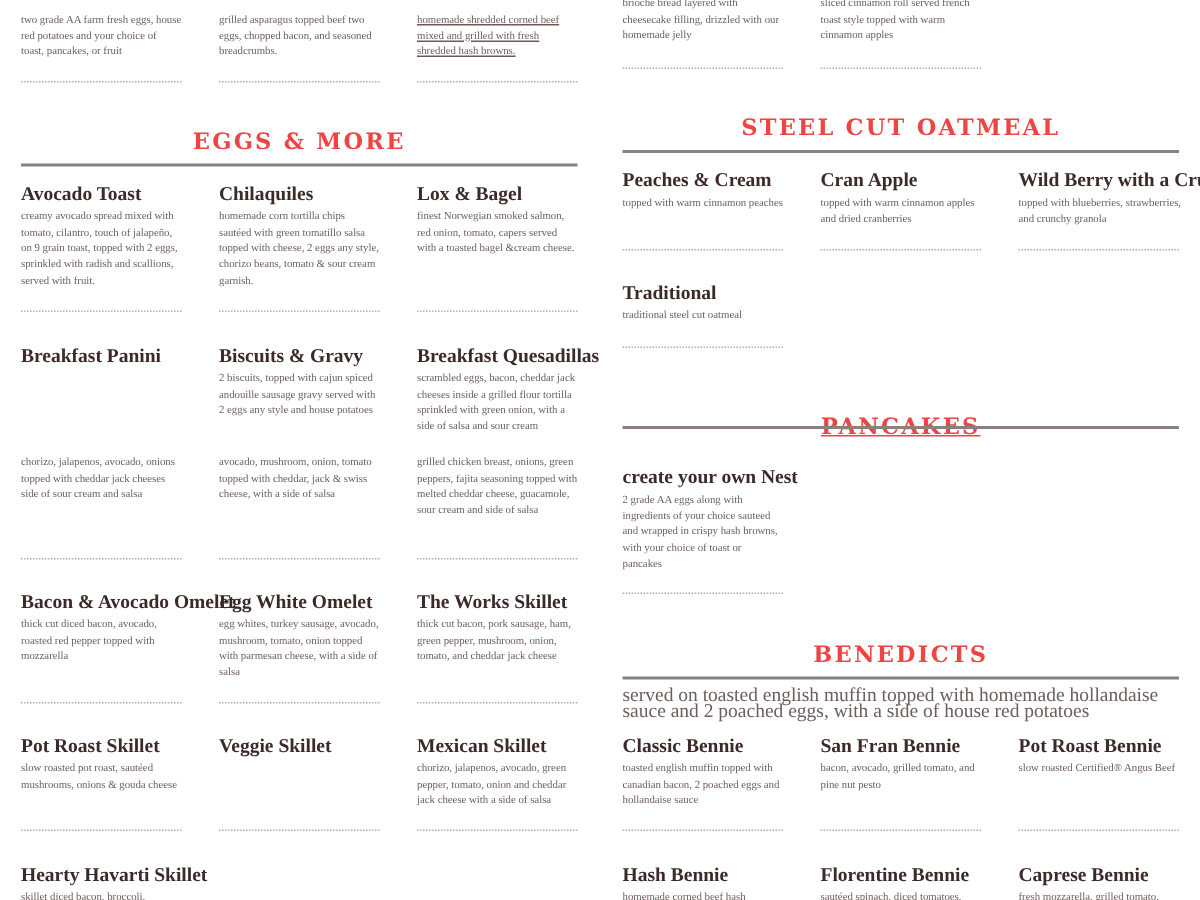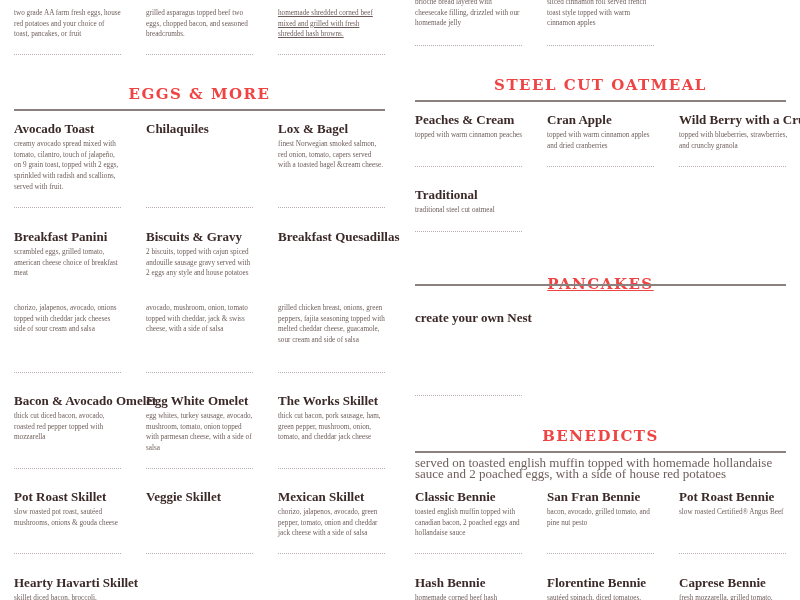--- a/index.html
+++ b/index.html
@@ -55,39 +55,40 @@
 
   <h2 class="section-title" style="top:85px;">EGGS &amp; MORE</h2>
   <div class="section-rule" style="top:109px;"></div>
 
   <div class="item" style="left:0;top:124px;">
     <p class="item-name">Avocado Toast</p>
     <p class="item-desc">creamy avocado spread mixed with tomato, cilantro, touch of jalapeño, on 9 grain toast, topped with 2 eggs, sprinkled with radish and scallions, served with fruit.</p>
   </div>
   <div class="item" style="left:132px;top:124px;">
     <p class="item-name">Chilaquiles</p>
+    <p class="item-desc">homemade corn tortilla chips sautéed with green tomatillo salsa topped with cheese, 2 eggs any style, chorizo beans, tomato &amp; sour cream garnish.</p>
   </div>
   <div class="item" style="left:264px;top:124px;">
     <p class="item-name">Lox &amp; Bagel</p>
     <p class="item-desc">finest Norwegian smoked salmon, red onion, tomato, capers served with a toasted bagel &amp;cream cheese.</p>
   </div>
   <div class="dots" style="left:0;top:207px;"></div>
   <div class="dots" style="left:132px;top:207px;"></div>
   <div class="dots" style="left:264px;top:207px;"></div>
 
   <div class="item" style="left:0;top:232px;">
     <p class="item-name">Breakfast Panini</p>
-    <p class="item-desc">scrambled eggs, grilled tomato, american cheese choice of breakfast meat</p>
   </div>
   <div class="item" style="left:132px;top:232px;">
     <p class="item-name">Biscuits &amp; Gravy</p>
     <p class="item-desc">2 biscuits, topped with cajun spiced andouille sausage gravy served with 2 eggs any style and house potatoes</p>
   </div>
   <div class="item" style="left:264px;top:232px;">
     <p class="item-name">Breakfast Quesadillas</p>
+    <p class="item-desc">scrambled eggs, bacon, cheddar jack cheeses inside a grilled flour tortilla sprinkled with green onion, with a side of salsa and sour cream</p>
   </div>
 
   <div class="item" style="left:0;top:303px;">
     <p class="item-desc">chorizo, jalapenos, avocado, onions topped with cheddar jack cheeses side of sour cream and salsa</p>
   </div>
   <div class="item" style="left:132px;top:303px;">
     <p class="item-desc">avocado, mushroom, onion, tomato topped with cheddar, jack &amp; swiss cheese, with a side of salsa</p>
   </div>
   <div class="item" style="left:264px;top:303px;">
     <p class="item-desc">grilled chicken breast, onions, green peppers, fajita seasoning topped with melted cheddar cheese, guacamole, sour cream and side of salsa</p>
@@ -167,20 +168,21 @@
     <p class="item-name">Traditional</p>
     <p class="item-desc">traditional steel cut oatmeal</p>
   </div>
   <div class="dots" style="left:0;top:231px;"></div>
 
   <h2 class="section-title" style="top:275px;text-decoration:underline;">PANCAKES</h2>
   <div class="section-rule" style="top:284px;"></div>
 
   <div class="item" style="left:0;top:313px;">
     <p class="item-name">create your own Nest</p>
+    <p class="item-desc">2 grade AA eggs along with ingredients of your choice sauteed and wrapped in crispy hash browns, with your choice of toast or pancakes</p>
   </div>
   <div class="dots" style="left:0;top:395px;"></div>
 
   <h2 class="section-title" style="top:427px;">BENEDICTS</h2>
   <div class="section-rule" style="top:451px;"></div>
   <p class="intro" style="top:458px;">served on toasted english muffin topped with homemade hollandaise sauce and 2 poached eggs, with a side of house red potatoes</p>
 
   <div class="item" style="left:0;top:492px;">
     <p class="item-name">Classic Bennie</p>
     <p class="item-desc">toasted english muffin topped with canadian bacon, 2 poached eggs and hollandaise sauce</p>

